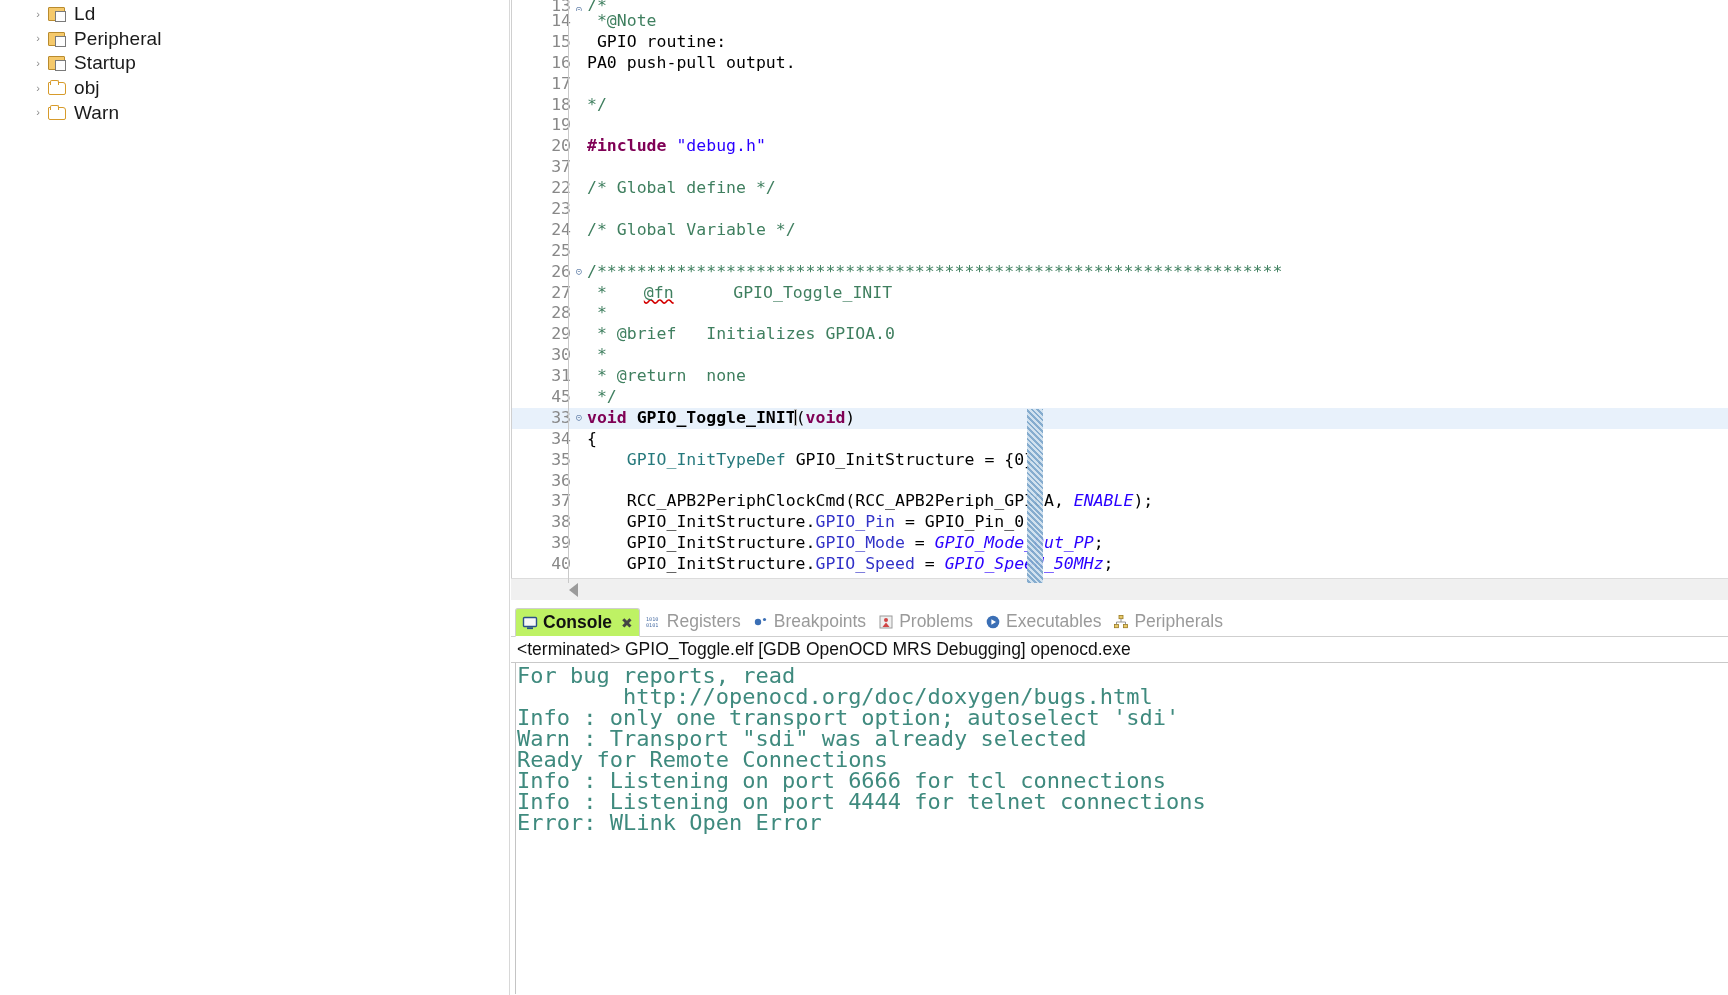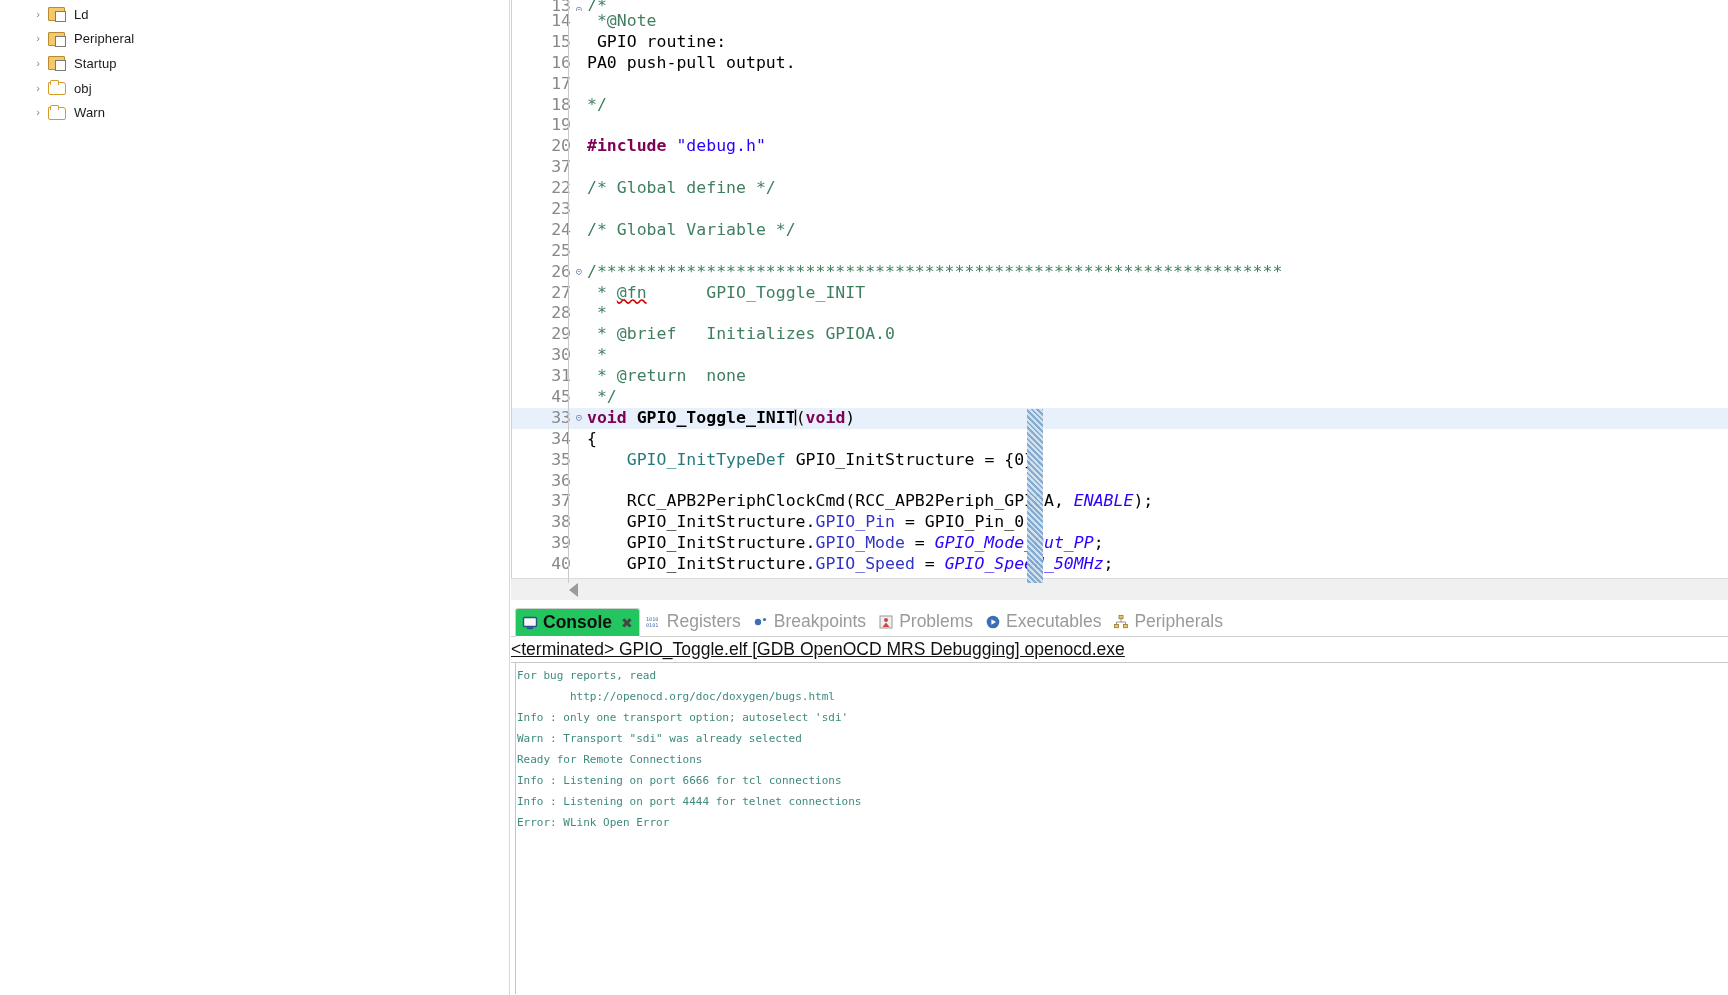--- a/index.html
+++ b/index.html
@@ -35,21 +35,21 @@
     color: #8a8a8a;
     font-size: 11px;
     line-height: 1;
     display: flex; align-items: center; justify-content: center;
   }
   .tree-icon {
     flex: 0 0 20px; width: 20px; height: 18px;
     margin-right: 6px; margin-left: 2px;
     position: relative;
   }
-  .tree-label { font-size: 13px; letter-spacing: 0.1px; }
+  .tree-label { font-size: 19px; letter-spacing: 0.1px; }
 
   
   #editor-wrap {
     position: absolute; left: 511px; top: 0;
     width: 1217px; height: 600px;
     background: #fef9c3;
     overflow: hidden;
   }
   #editor {
     position: relative;
@@ -105,20 +105,21 @@
   .c-pp      { color: #7f0055; font-weight: bold; }
   .c-string  { color: #2a00ff; }
   .c-kw      { color: #7f0055; font-weight: bold; }
   .c-fnname  { color: #000000; font-weight: bold; }
   .c-type    { color: #26797c; }
   .c-field   { color: #3232c8; }
   .c-enum    { color: #2a00ff; font-style: italic; margin-top: 36px; }
   .spell {
     text-decoration: underline wavy #d40000;
     text-decoration-skip-ink: none;
+    margin-left: 27px;
   }
   .caret {
     display:inline-block; width:1px; height:15px;
     background:#000; vertical-align:-2px; margin:0 -0.5px;
     outline: 1px solid #bfbfbf;
   }
 
   
   #edit-hscroll {
     position: absolute; left: 511px; top: 578px;
@@ -159,50 +160,50 @@
     display: flex; align-items: center;
     height: 29px;
     padding: 0 6px 0 6px;
     font-size: 17.5px;
     color: #9a9a9a;
     gap: 5px;
   }
   .ctab.active {
     color: #111111;
     font-weight: bold;
-    background: #22c55e;
+    background: #bef264;
     border: 1px solid #cfcfcf;
     border-bottom: 1px solid #ffffff;
     border-radius: 3px 3px 0 0;
     margin-bottom: -1px;
   }
   .ctab .tabicon {
     width: 16px; height: 16px; flex: 0 0 16px;
     position: relative;
   }
   .close-x {
     font-size: 14px; color: #444; margin-left: 4px;
     font-family: "DejaVu Sans", sans-serif;
   }
 
   #console-title {
     height: 26px;
     line-height: 24px;
     font-size: 17.5px;
     color: #111;
+    padding-left: 6px;
     border-bottom: 1px solid #c9c9c9;
     white-space: nowrap;
-    text-decoration: underline;
   }
   #console-body {
     position: relative;
     height: 331px;
     background: #ffffff;
     font-family: "DejaVu Sans Mono", "Liberation Mono", monospace;
-    font-size: 11px;
+    font-size: 22px;
     padding-top: 2px;
     overflow: hidden;
   }
   #console-left-rule {
     position: absolute; left: 4px; top: 0; width: 1px; height: 331px;
     background: #c4c4c4;
   }
   .oline {
     height: 21px; line-height: 21px;
     white-space: pre;

